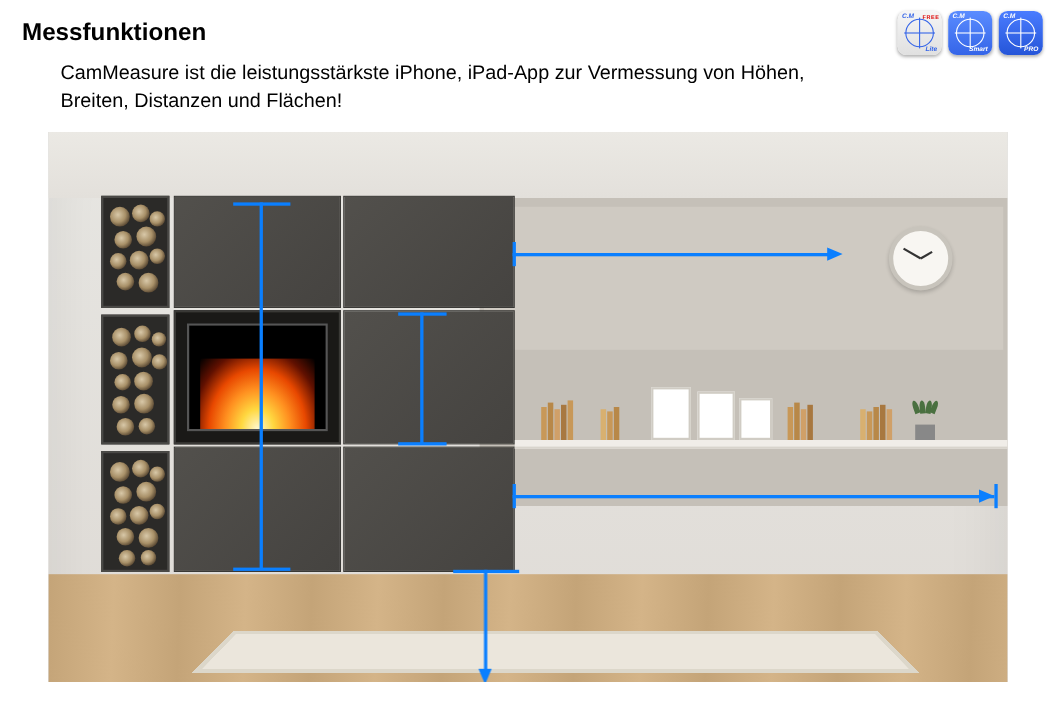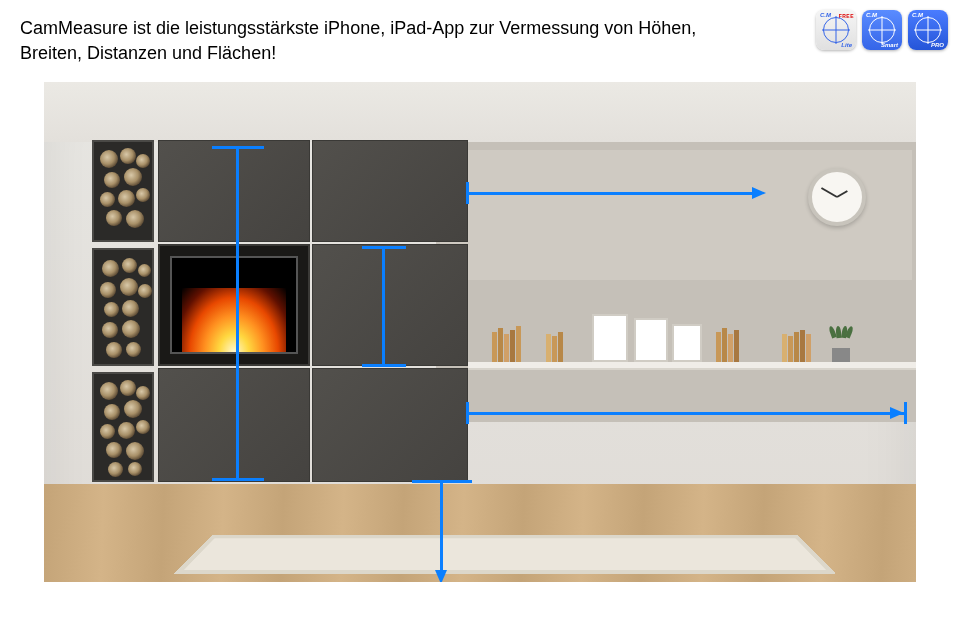--- a/index.html
+++ b/index.html
@@ -1,20 +1,20 @@
 <!DOCTYPE html>
 <html><head>
 <meta charset="utf-8">
 <style>
   * { margin: 0; padding: 0; box-sizing: border-box; }
   body { font-family: Arial, Helvetica, sans-serif; width: 960px; height: 640px; overflow: hidden; background: #fff; }
   
   .header { padding: 16px 20px 8px; position: relative; }
   .title { font-size: 22px; font-weight: bold; color: #000; margin-bottom: 12px; }
-  .subtitle { font-size: 18px; color: #000; line-height: 1.4; max-width: 720px; }
+  .subtitle { font-size: 18px; color: #000; line-height: 1.4; max-width: 720px; margin-left: 35px; }
   
   .app-icons { position: absolute; top: 10px; right: 12px; display: flex; gap: 6px; }
   .app-icon { width: 40px; height: 40px; border-radius: 8px; display: flex; align-items: center; justify-content: center; position: relative; box-shadow: 0 1px 3px rgba(0,0,0,0.3); }
   .icon-lite { background: linear-gradient(#f5f5f5, #e0e0e0); }
   .icon-smart { background: linear-gradient(#5a8cff, #3565e8); }
   .icon-pro { background: linear-gradient(#4a7cff, #2555d8); }
   .crosshair { width: 26px; height: 26px; border: 1.5px solid; border-radius: 50%; position: relative; }
   .icon-lite .crosshair { border-color: #3565e8; }
   .icon-smart .crosshair, .icon-pro .crosshair { border-color: #fff; }
   .crosshair::before, .crosshair::after { content: ''; position: absolute; background: currentColor; }
@@ -87,20 +87,21 @@
   .m-line-v { position: absolute; width: 3px; background: #0a7fff; }
   .m-cap-h { position: absolute; width: 3px; height: 22px; background: #0a7fff; }
   .m-cap-v { position: absolute; height: 3px; width: 52px; background: #0a7fff; }
   .m-arrow-r { position: absolute; width: 0; height: 0; border-left: 14px solid #0a7fff; border-top: 6px solid transparent; border-bottom: 6px solid transparent; }
   .m-arrow-d { position: absolute; width: 0; height: 0; border-top: 14px solid #0a7fff; border-left: 6px solid transparent; border-right: 6px solid transparent; }
 </style>
 </head>
 <body>
 
 <div class="header">
+  <div class="title">Messfunktionen</div>
   <div class="subtitle">CamMeasure ist die leistungsstärkste iPhone, iPad-App zur Vermessung von Höhen, Breiten, Distanzen und Flächen!</div>
   <div class="app-icons">
     <div class="app-icon icon-lite">
       <span class="icon-label-top">C.M</span>
       <span class="icon-free">FREE</span>
       <div class="crosshair"></div>
       <span class="icon-label-btm">Lite</span>
     </div>
     <div class="app-icon icon-smart">
       <span class="icon-label-top">C.M</span>

